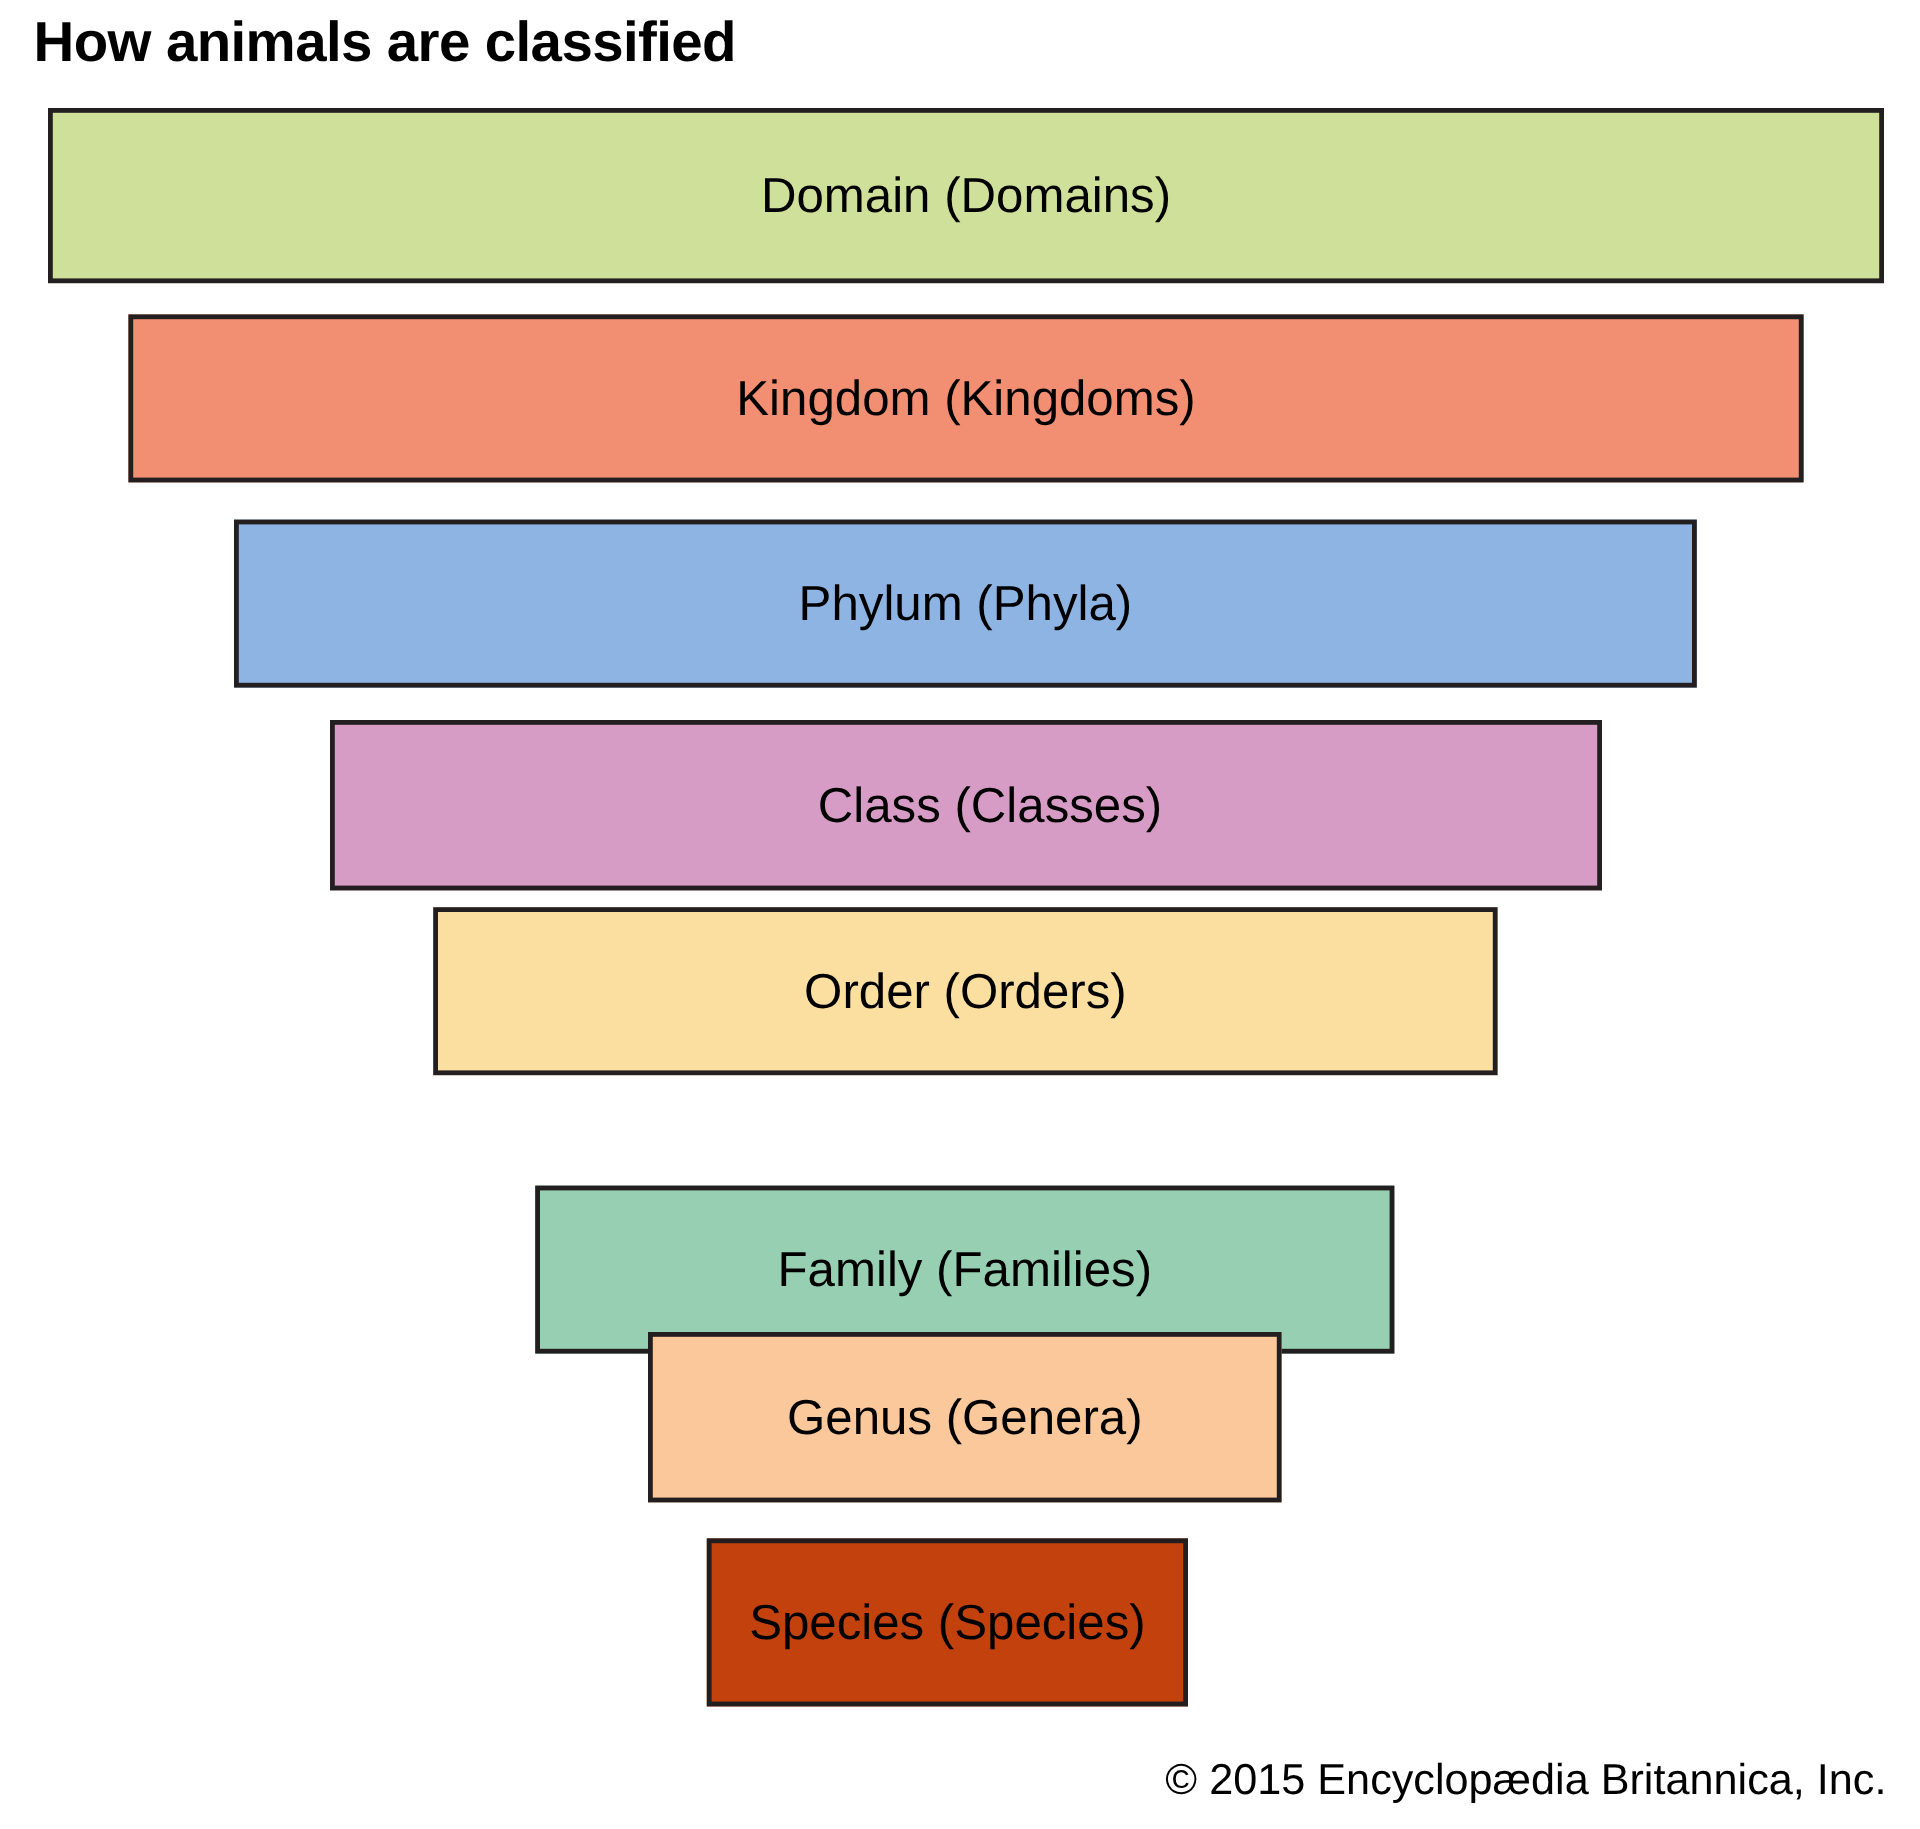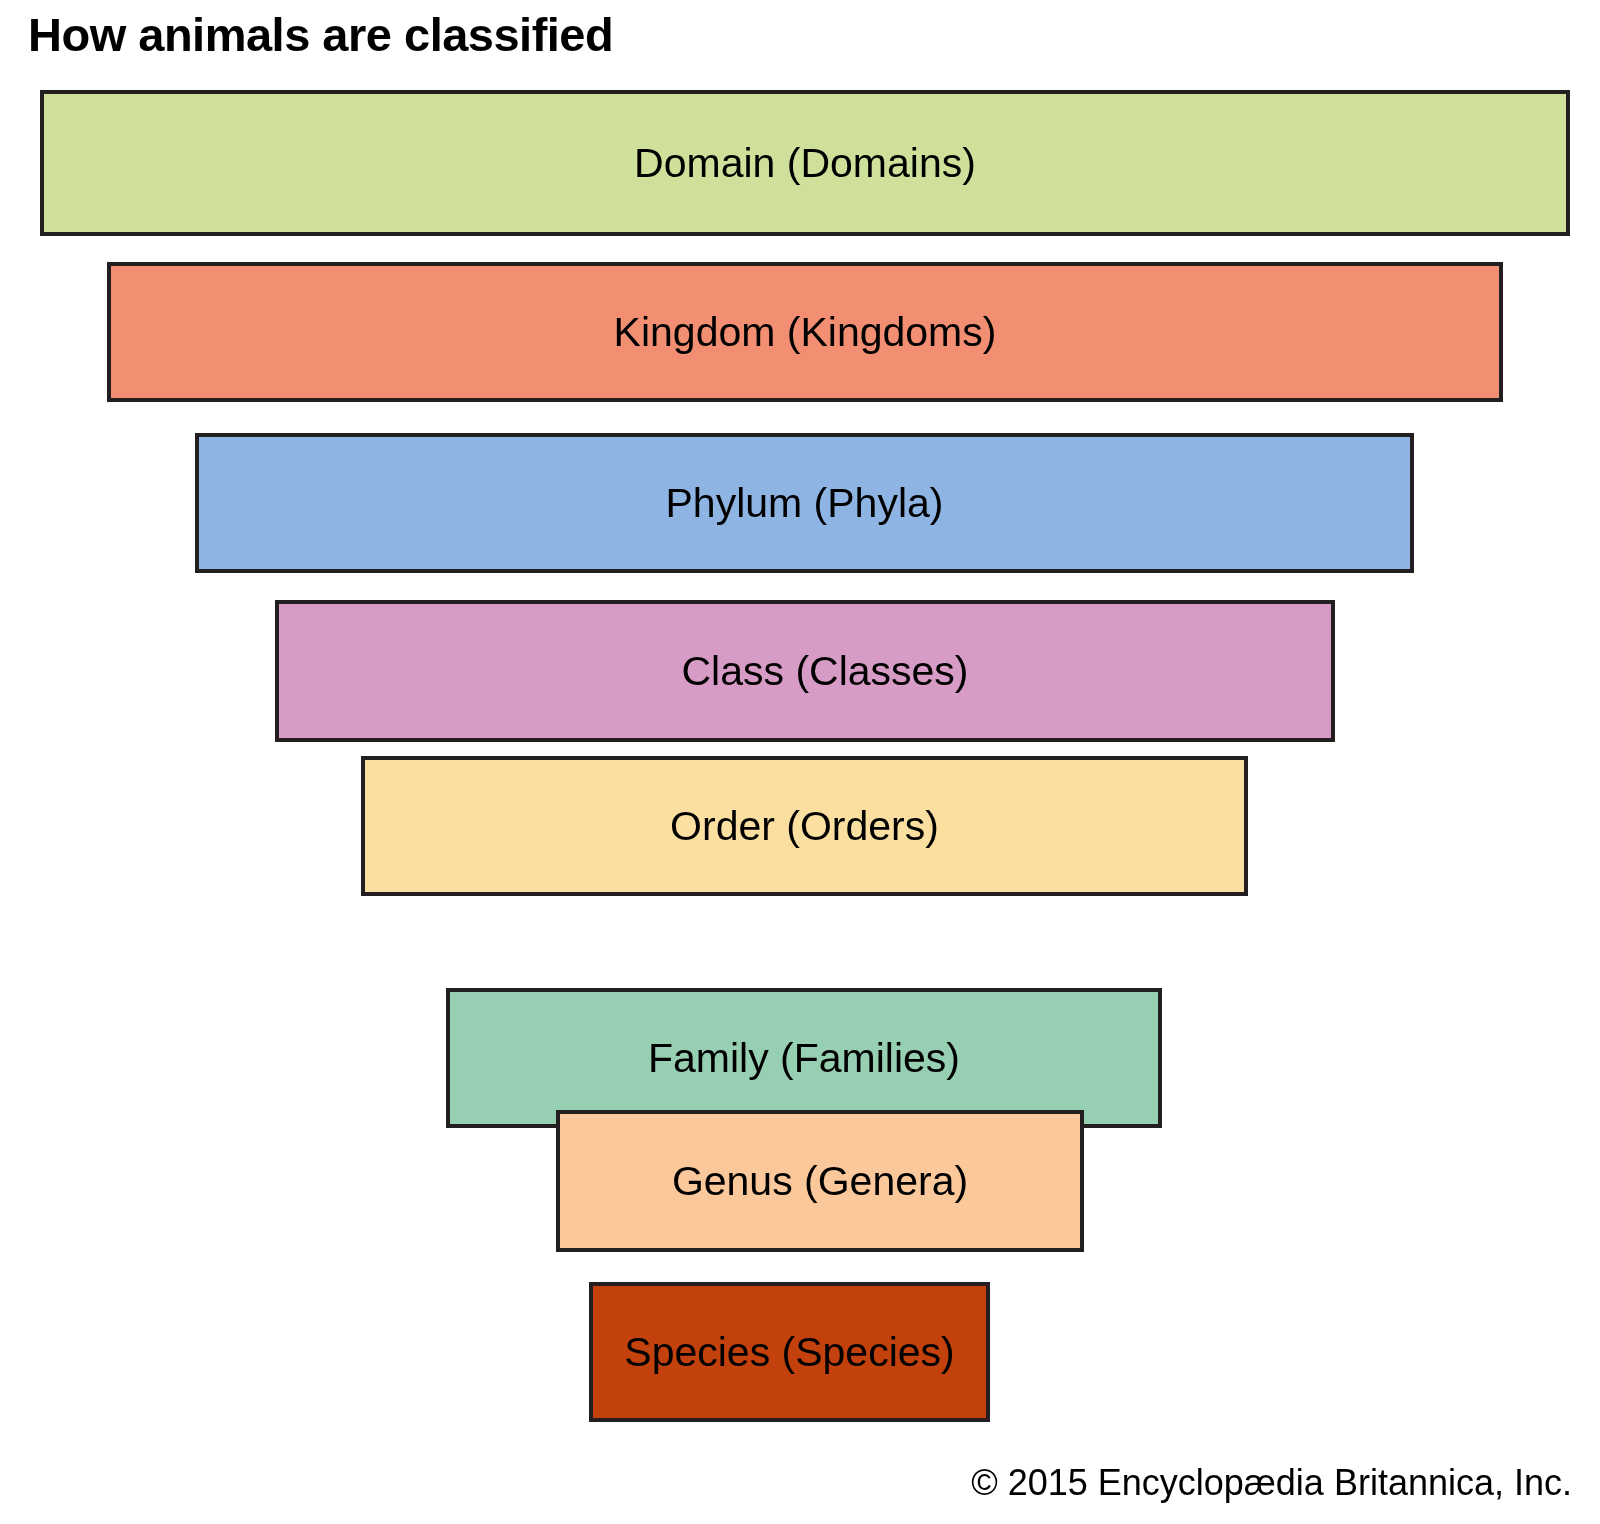--- a/index.html
+++ b/index.html
@@ -48,21 +48,21 @@
   .row-1 { left: 107px; top: 262px;  width: 1396px; height: 140px; }
   
   .row-2 { left: 195px; top: 433px;  width: 1219px; height: 140px; }
   
   .row-3 { left: 275px; top: 600px;  width: 1060px; height: 142px; }
   
   .row-4 { left: 361px; top: 756px;  width: 887px;  height: 140px; }
   
   .row-5 { left: 446px; top: 940px;  width: 716px;  height: 140px; margin-top: 48px; }
   
-  .row-6 { left: 556px; top: 1110px; width: 528px;  height: 142px; }
+  .row-6 { left: 540px; top: 1110px; width: 528px;  height: 142px; }
   
   .row-7 { left: 589px; top: 1282px; width: 401px;  height: 140px; }
 
   #copyright {
     position: absolute;
     right: 28px;
     top: 1462px;
     font-size: 36px;
     color: #000000;
     white-space: nowrap;

